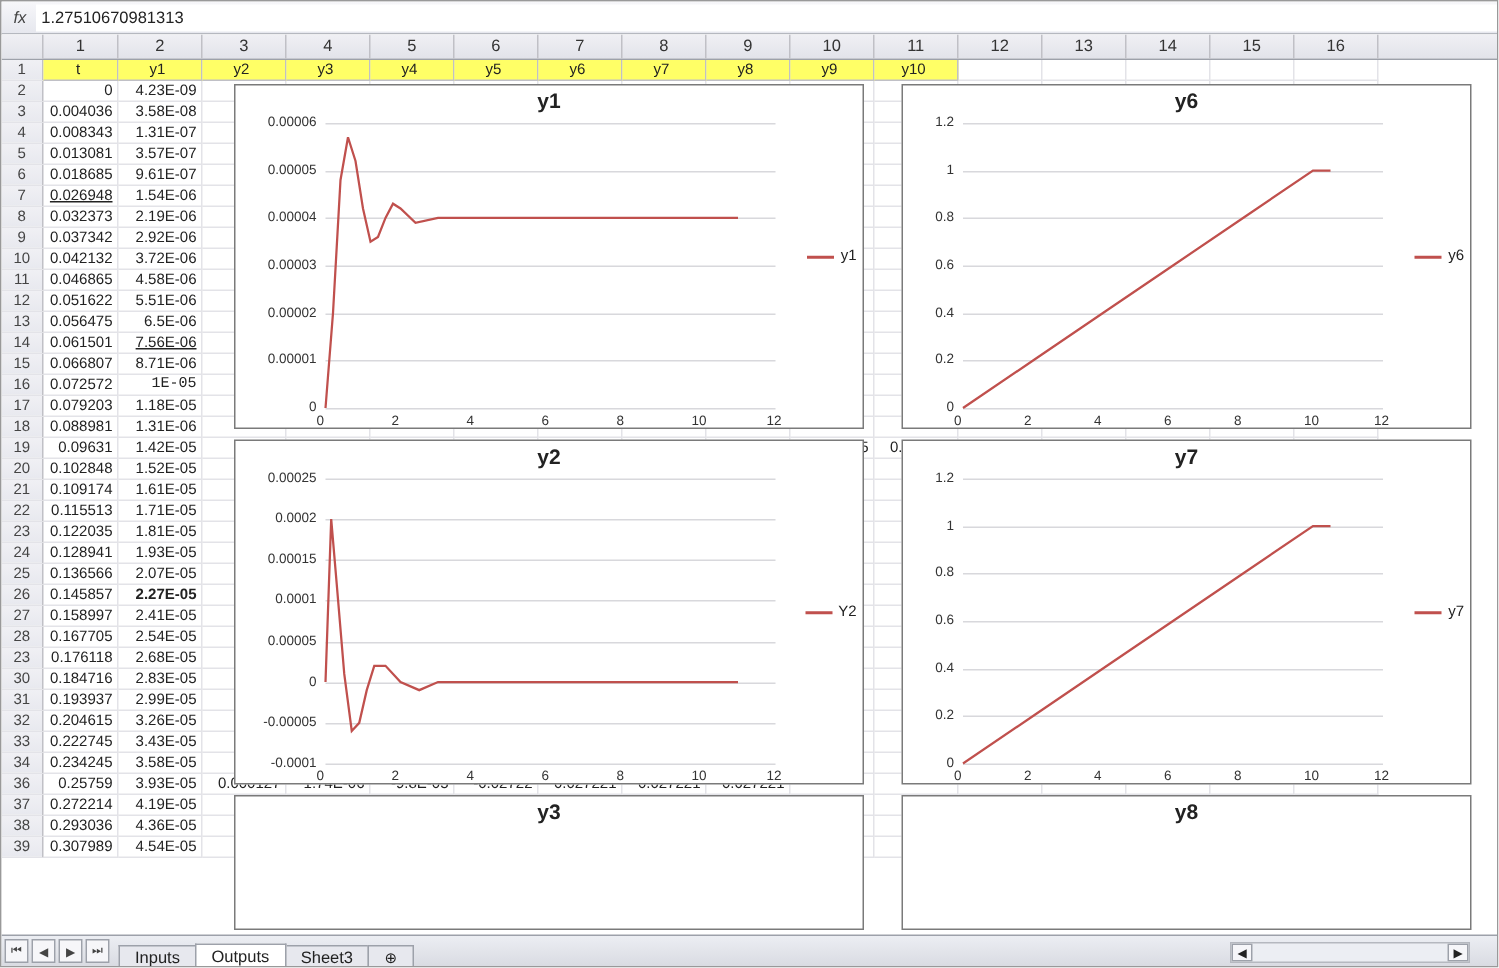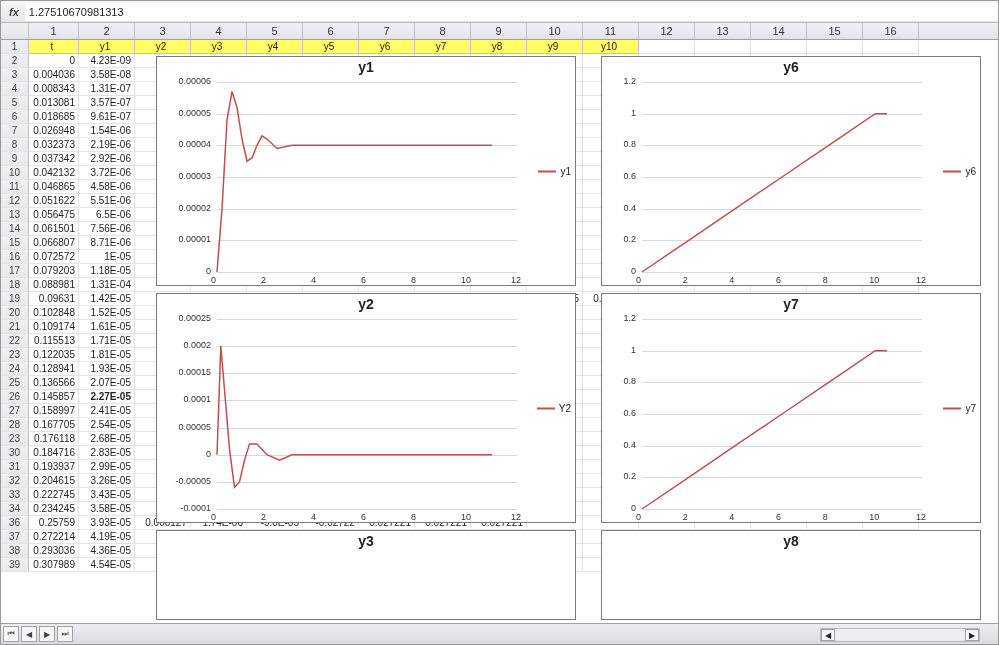--- a/index.html
+++ b/index.html
@@ -5,21 +5,21 @@
   * { box-sizing: border-box; }
   html, body { margin:0; padding:0; font-family: "Segoe UI", Tahoma, Arial, sans-serif; font-size:11px; color:#222; background:#fff; }
   #app { width:999px; height:645px; border:1px solid #999; position:relative; overflow:hidden; background:#fff; }
 
   
   .formula-strip { display:flex; align-items:center; height:22px; border-bottom:1px solid #b5b8bf; background:linear-gradient(#f7f7fa,#e6e7ee); }
   .name-box { width:130px; height:20px; display:flex; align-items:center; }
   .name-box-input { flex:1; height:18px; line-height:18px; background:#fff; border:1px solid #9da1aa; margin:0 2px 0 30px; padding:0 6px; font-size:11px; text-align:left; }
   .name-box-arrow { width:14px; height:18px; border:1px solid #9da1aa; border-left:none; background:linear-gradient(#f7f7fa,#e6e7ee); display:flex; align-items:center; justify-content:center; font-size:8px; color:#555; }
   .fx-area { display:flex; align-items:center; margin-left:8px; flex:1; }
-  .fx-label { font-style:italic; font-weight:bold; font-size:11px; color:#444; margin-right:6px; }
+  .fx-label { font-style:italic; font-weight:normal; font-size:11px; color:#444; margin-right:6px; }
   .fx-input { flex:1; height:18px; line-height:18px; padding:0 4px; background:#fff; }
 
   
   .grid-area { position:relative; height:601px; overflow:hidden; background:#fff; }
   .col-headers { display:flex; height:17px; border-bottom:1px solid #9da1aa; background:linear-gradient(#f0f0f4,#e2e3ea); }
   .corner { width:28px; border-right:1px solid #c0c0c6; background:linear-gradient(#f0f0f4,#e2e3ea); }
   .col-h { border-right:1px solid #c0c0c6; text-align:center; font-size:11px; line-height:17px; color:#333; }
 
   .rows { position:relative; height:584px; overflow:hidden; }
   .row { display:flex; height:14px; font-size:10px; }
@@ -188,21 +188,21 @@
           <div class="cell" style="width: 56px;"></div>
           <div class="cell" style="width: 56px;"></div>
           <div class="cell" style="width: 56px;"></div>
           <div class="cell" style="width: 56px;"></div>
           <div class="cell" style="width: 56px;"></div>
           <div class="cell" style="width: 56px;"></div>
           <div class="cell" style="width: 56px;"></div>
         </div>
         <div class="row">
           <div class="row-h">7</div>
-          <div class="cell num" style="width: 50px;">0.026948</div>
+          <div class="cell num" style="width: 50px; text-decoration: underline;">0.026948</div>
           <div class="cell num" style="width: 56px;">1.54E-06</div>
           <div class="cell" style="width: 56px;"></div>
           <div class="cell" style="width: 56px;"></div>
           <div class="cell" style="width: 56px;"></div>
           <div class="cell" style="width: 56px;"></div>
           <div class="cell" style="width: 56px;"></div>
           <div class="cell" style="width: 56px;"></div>
           <div class="cell" style="width: 56px;"></div>
           <div class="cell" style="width: 56px;"></div>
           <div class="cell" style="width: 56px;"></div>
@@ -322,21 +322,21 @@
           <div class="cell" style="width: 56px;"></div>
           <div class="cell" style="width: 56px;"></div>
           <div class="cell" style="width: 56px;"></div>
           <div class="cell" style="width: 56px;"></div>
           <div class="cell" style="width: 56px;"></div>
           <div class="cell" style="width: 56px;"></div>
         </div>
         <div class="row">
           <div class="row-h">14</div>
           <div class="cell num" style="width: 50px;">0.061501</div>
-          <div class="cell num" style="width: 56px;">7.56E-06</div>
+          <div class="cell num" style="width: 56px; text-decoration: underline;">7.56E-06</div>
           <div class="cell" style="width: 56px;"></div>
           <div class="cell" style="width: 56px;"></div>
           <div class="cell" style="width: 56px;"></div>
           <div class="cell" style="width: 56px;"></div>
           <div class="cell" style="width: 56px;"></div>
           <div class="cell" style="width: 56px;"></div>
           <div class="cell" style="width: 56px;"></div>
           <div class="cell" style="width: 56px;"></div>
           <div class="cell" style="width: 56px;"></div>
           <div class="cell" style="width: 56px;"></div>
@@ -360,21 +360,21 @@
           <div class="cell" style="width: 56px;"></div>
           <div class="cell" style="width: 56px;"></div>
           <div class="cell" style="width: 56px;"></div>
           <div class="cell" style="width: 56px;"></div>
           <div class="cell" style="width: 56px;"></div>
           <div class="cell" style="width: 56px;"></div>
         </div>
         <div class="row">
           <div class="row-h">16</div>
           <div class="cell num" style="width: 50px;">0.072572</div>
-          <div class="cell num" style="width: 56px;">1E-05</div>
+          <div class="cell num" style="width: 56px; font-family: Liberation Mono, monospace;">1E-05</div>
           <div class="cell" style="width: 56px;"></div>
           <div class="cell" style="width: 56px;"></div>
           <div class="cell" style="width: 56px;"></div>
           <div class="cell" style="width: 56px;"></div>
           <div class="cell" style="width: 56px;"></div>
           <div class="cell" style="width: 56px;"></div>
           <div class="cell" style="width: 56px;"></div>
           <div class="cell" style="width: 56px;"></div>
           <div class="cell" style="width: 56px;"></div>
           <div class="cell" style="width: 56px;"></div>
@@ -398,21 +398,21 @@
           <div class="cell" style="width: 56px;"></div>
           <div class="cell" style="width: 56px;"></div>
           <div class="cell" style="width: 56px;"></div>
           <div class="cell" style="width: 56px;"></div>
           <div class="cell" style="width: 56px;"></div>
           <div class="cell" style="width: 56px;"></div>
         </div>
         <div class="row">
           <div class="row-h">18</div>
           <div class="cell num" style="width: 50px;">0.088981</div>
-          <div class="cell num" style="width: 56px;">1.31E-04</div>
+          <div class="cell num" style="width: 56px;">1.31E-06</div>
           <div class="cell" style="width: 56px;"></div>
           <div class="cell" style="width: 56px;"></div>
           <div class="cell" style="width: 56px;"></div>
           <div class="cell" style="width: 56px;"></div>
           <div class="cell" style="width: 56px;"></div>
           <div class="cell" style="width: 56px;"></div>
           <div class="cell" style="width: 56px;"></div>
           <div class="cell" style="width: 56px;"></div>
           <div class="cell" style="width: 56px;"></div>
           <div class="cell" style="width: 56px;"></div>
@@ -937,19 +937,25 @@
           <div class="chart-title">y8</div>
         </div>
       </div>
   </div>
 
   <div class="bottom-bar">
     <div class="nav-btn">⏮</div>
     <div class="nav-btn">◀</div>
     <div class="nav-btn">▶</div>
     <div class="nav-btn">⏭</div>
+    <div class="tabs" id="tabs">
+        <div class="tab">Inputs</div>
+        <div class="tab active">Outputs</div>
+        <div class="tab">Sheet3</div>
+        <div class="tab" style="font-size: 10px;">⊕</div>
+      </div>
     <div class="hscroll">
       <div class="hscroll-btn" style="left:0">◀</div>
       <div class="hscroll-btn" style="right:0">▶</div>
     </div>
   </div>
 
 </div>
 
 </body></html>

